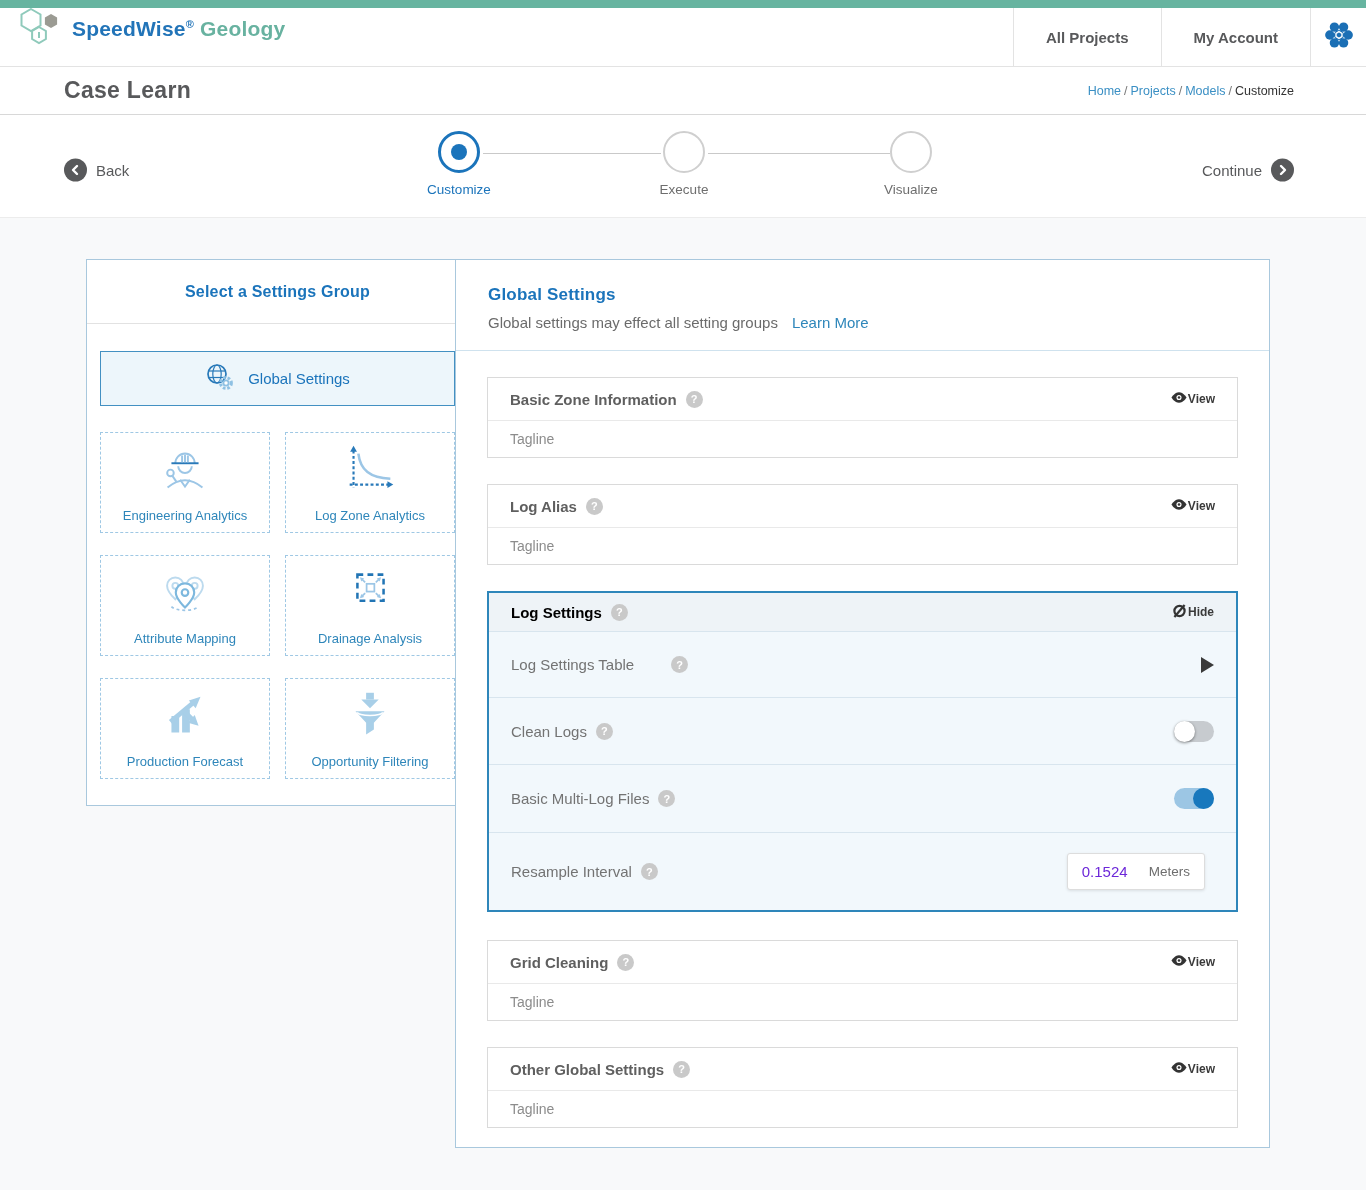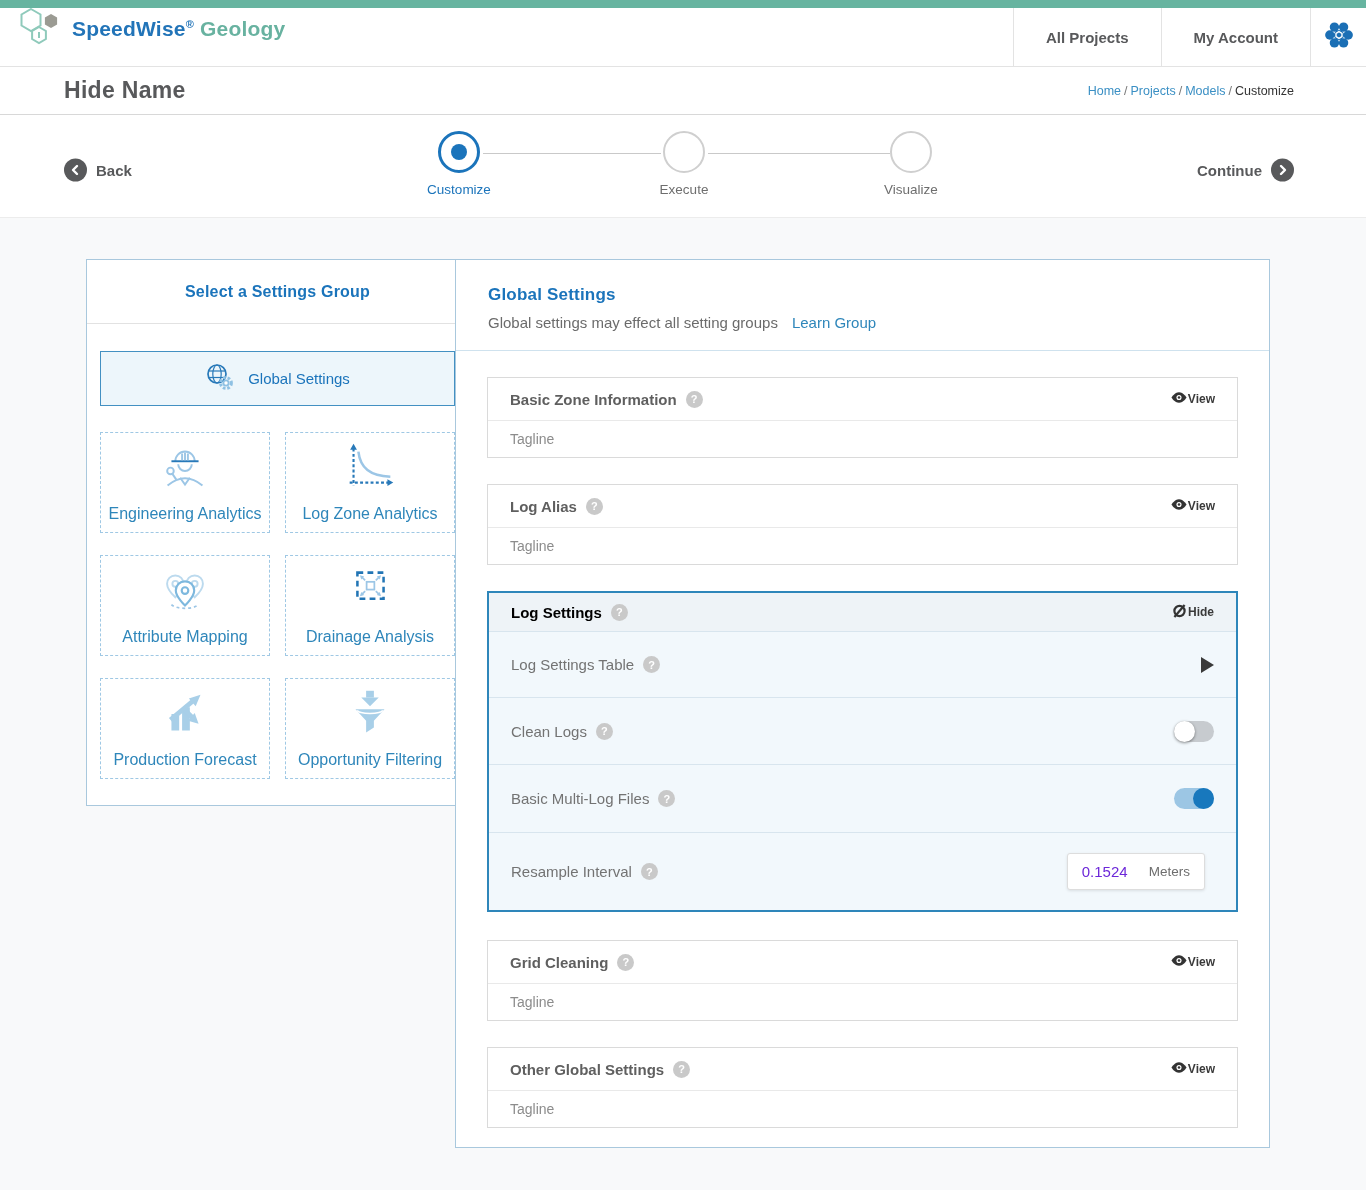--- a/index.html
+++ b/index.html
@@ -21,21 +21,21 @@
 
   .case-band { height:48px; background:#fff; border-bottom:1px solid #d8d8d8; display:flex; align-items:center; padding:0 72px 0 64px; }
   .case-title { font-size:23px; font-weight:bold; color:#58595b; letter-spacing:.3px; }
   .breadcrumb { margin-left:auto; font-size:12.5px; color:#555; }
   .crumb-link { color:#3a8fc4; text-decoration:none; cursor:pointer; }
   .crumb-sep { color:#777; padding:0 3px; }
   .crumb-current { color:#333; }
 
   
   .wizard { position:relative; height:103px; background:#fff; border-bottom:1px solid #ececec; }
-  .wz-btn { position:absolute; display:flex; align-items:center; gap:9px; font-size:15px; font-weight:bold; color:#58595b; cursor:pointer; }
+  .wz-btn { position:absolute; display:flex; align-items:center; gap:9px; font-size:15px; font-weight:normal; color:#58595b; cursor:pointer; }
   .wz-back { left:64px; top:158px; transform:translateY(-50%); }
   .wz-continue { right:72px; top:158px; transform:translateY(-50%); }
   .wz-back, .wz-continue { top:55px; }
   .step { position:absolute; width:90px; text-align:center; }
   .step-circle { width:42px; height:42px; border-radius:50%; margin:0 auto; display:flex; align-items:center; justify-content:center; background:#fff; }
   .step.active .step-circle { border:3px solid #1b74bb; }
   .step.inactive .step-circle { border:2px solid #cfcfcf; }
   .step-dot { width:16px; height:16px; border-radius:50%; background:#1b74bb; display:none; }
   .step.active .step-dot { display:block; }
   .step-label { margin-top:9px; font-size:13.5px; }
@@ -49,21 +49,21 @@
 
   
   .groups-panel { left:86px; width:383px; height:547px; }
   .gp-header { height:64px; display:flex; align-items:center; justify-content:center; font-size:16px; font-weight:bold; color:#1b74bb; border-bottom:1px solid #e2e2e2; letter-spacing:.2px; }
   .gp-body { padding:27px 13px 17px; }
   .selected-group { height:55px; background:#edf6fb; border:1px solid #4390c2; display:flex; align-items:center; justify-content:center; gap:13px; margin-bottom:26px; cursor:pointer; }
   .selected-group-label { font-size:15px; color:#1b74bb; }
   .group-grid { display:grid; grid-template-columns:1fr 1fr; column-gap:15px; row-gap:22px; }
   .group-item { height:101px; border:1px dashed #9fc8e4; background:#fff; display:flex; flex-direction:column; align-items:center; justify-content:flex-end; padding-bottom:9px; cursor:pointer; }
   .group-item .g-icon { flex:1; display:flex; align-items:center; justify-content:center; }
-  .group-item .g-label { font-size:16px; color:#2e86ba; white-space:nowrap; }
+  .group-item .g-label { font-size:13px; color:#2e86ba; white-space:nowrap; }
 
   
   .settings-panel { left:455px; width:815px; height:889px; }
   .sp-header { padding:25px 32px 0; height:91px; border-bottom:1px solid #cfe2ee; }
   .sp-title { font-size:17px; font-weight:bold; color:#1b74bb; margin-bottom:9px; letter-spacing:.2px; }
   .sp-sub { display:flex; align-items:baseline; gap:14px; font-size:15px; color:#6b6b6b; }
   .learn-more { color:#2e86ba; text-decoration:none; cursor:pointer; }
   .sp-body { padding:26px 31px 0; }
 
   .card { border:1px solid #dadada; background:#fff; margin-bottom:26px; }
@@ -72,21 +72,21 @@
   .q-badge { width:17px; height:17px; border-radius:50%; background:#c9c9c9; color:#fff; font-size:11px; font-weight:bold; display:inline-flex; align-items:center; justify-content:center; margin-left:9px; cursor:default; }
   .card-action { margin-left:auto; display:flex; align-items:center; font-size:12px; font-weight:bold; color:#3a3a3a; cursor:pointer; }
   .card-tagline { height:36px; display:flex; align-items:center; padding:0 22px; font-size:14px; color:#8c8c8c; }
 
   .card.expanded { border:2px solid #2e86ba; margin-bottom:28px; }
   .card.expanded .card-head { height:38px; background:#eef3f7; border-bottom:none; }
   .card.expanded .card-title { color:#000000; }
   .xrow { display:flex; align-items:center; padding:0 22px; background:#f2f8fc; border-top:1px solid #d8e5ee; }
   .xrow-label { font-size:15px; color:#737373; }
   .xrow-right { margin-left:auto; display:flex; align-items:center; }
-  .row-table { height:66px; }
+  .row-table { height:66px;gap:28px; }
   .row-clean { height:67px; }
   .row-merge { height:68px; }
   .row-resample { height:78px; }
 
   .play-tri { width:0; height:0; border-top:8px solid transparent; border-bottom:8px solid transparent; border-left:13px solid #3a3a3a; cursor:pointer; }
 
   .toggle { width:40px; height:21px; border-radius:11px; position:relative; cursor:pointer; }
   .toggle .knob { width:21px; height:21px; border-radius:50%; position:absolute; top:0; }
   .toggle.off { background:#c7cbcf; }
   .toggle.off .knob { left:0; background:#fff; box-shadow:0 1px 3px rgba(0,0,0,.45); }
@@ -134,21 +134,21 @@
               <circle cx="19.3" cy="7.6" r="4.4"></circle>
             </g>
             <polygon points="15,11.8 17.8,13.4 17.8,16.6 15,18.2 12.2,16.6 12.2,13.4" fill="none" stroke="#fff" stroke-width="1.3"></polygon>
           </svg>
         </span>
       </div>
     </nav>
   </header>
 
   <div class="case-band">
-    <h1 class="case-title">Hide Name</h1>
+    <h1 class="case-title">Case Learn</h1>
     <div class="breadcrumb">
       <a class="crumb-link">Home</a><span class="crumb-sep">/</span><a class="crumb-link">Projects</a><span class="crumb-sep">/</span><a class="crumb-link">Models</a><span class="crumb-sep">/</span><span class="crumb-current">Customize</span>
     </div>
   </div>
 
   <div class="wizard">
     <div class="wz-btn wz-back">
       <span class="circle-btn">
         <svg width="11" height="11" viewBox="0 0 11 11">
             <polyline points="7,1.5 3,5.5 7,9.5" fill="none" stroke="#fff" stroke-width="2.4" stroke-linecap="round" stroke-linejoin="round"></polyline>
@@ -302,21 +302,21 @@
 
         </div>
       </div>
     </aside>
 
     <section class="panel settings-panel">
       <div class="sp-header">
         <div class="sp-title">Global Settings</div>
         <div class="sp-sub">
           <span>Global settings may effect all setting groups</span>
-          <a class="learn-more">Learn Group</a>
+          <a class="learn-more">Learn More</a>
         </div>
       </div>
 
       <div class="sp-body">
 
         <div class="card">
           <div class="card-head">
             <span class="card-title">Basic Zone Information</span>
             <span class="q-badge">?</span>
             <span class="card-action">

